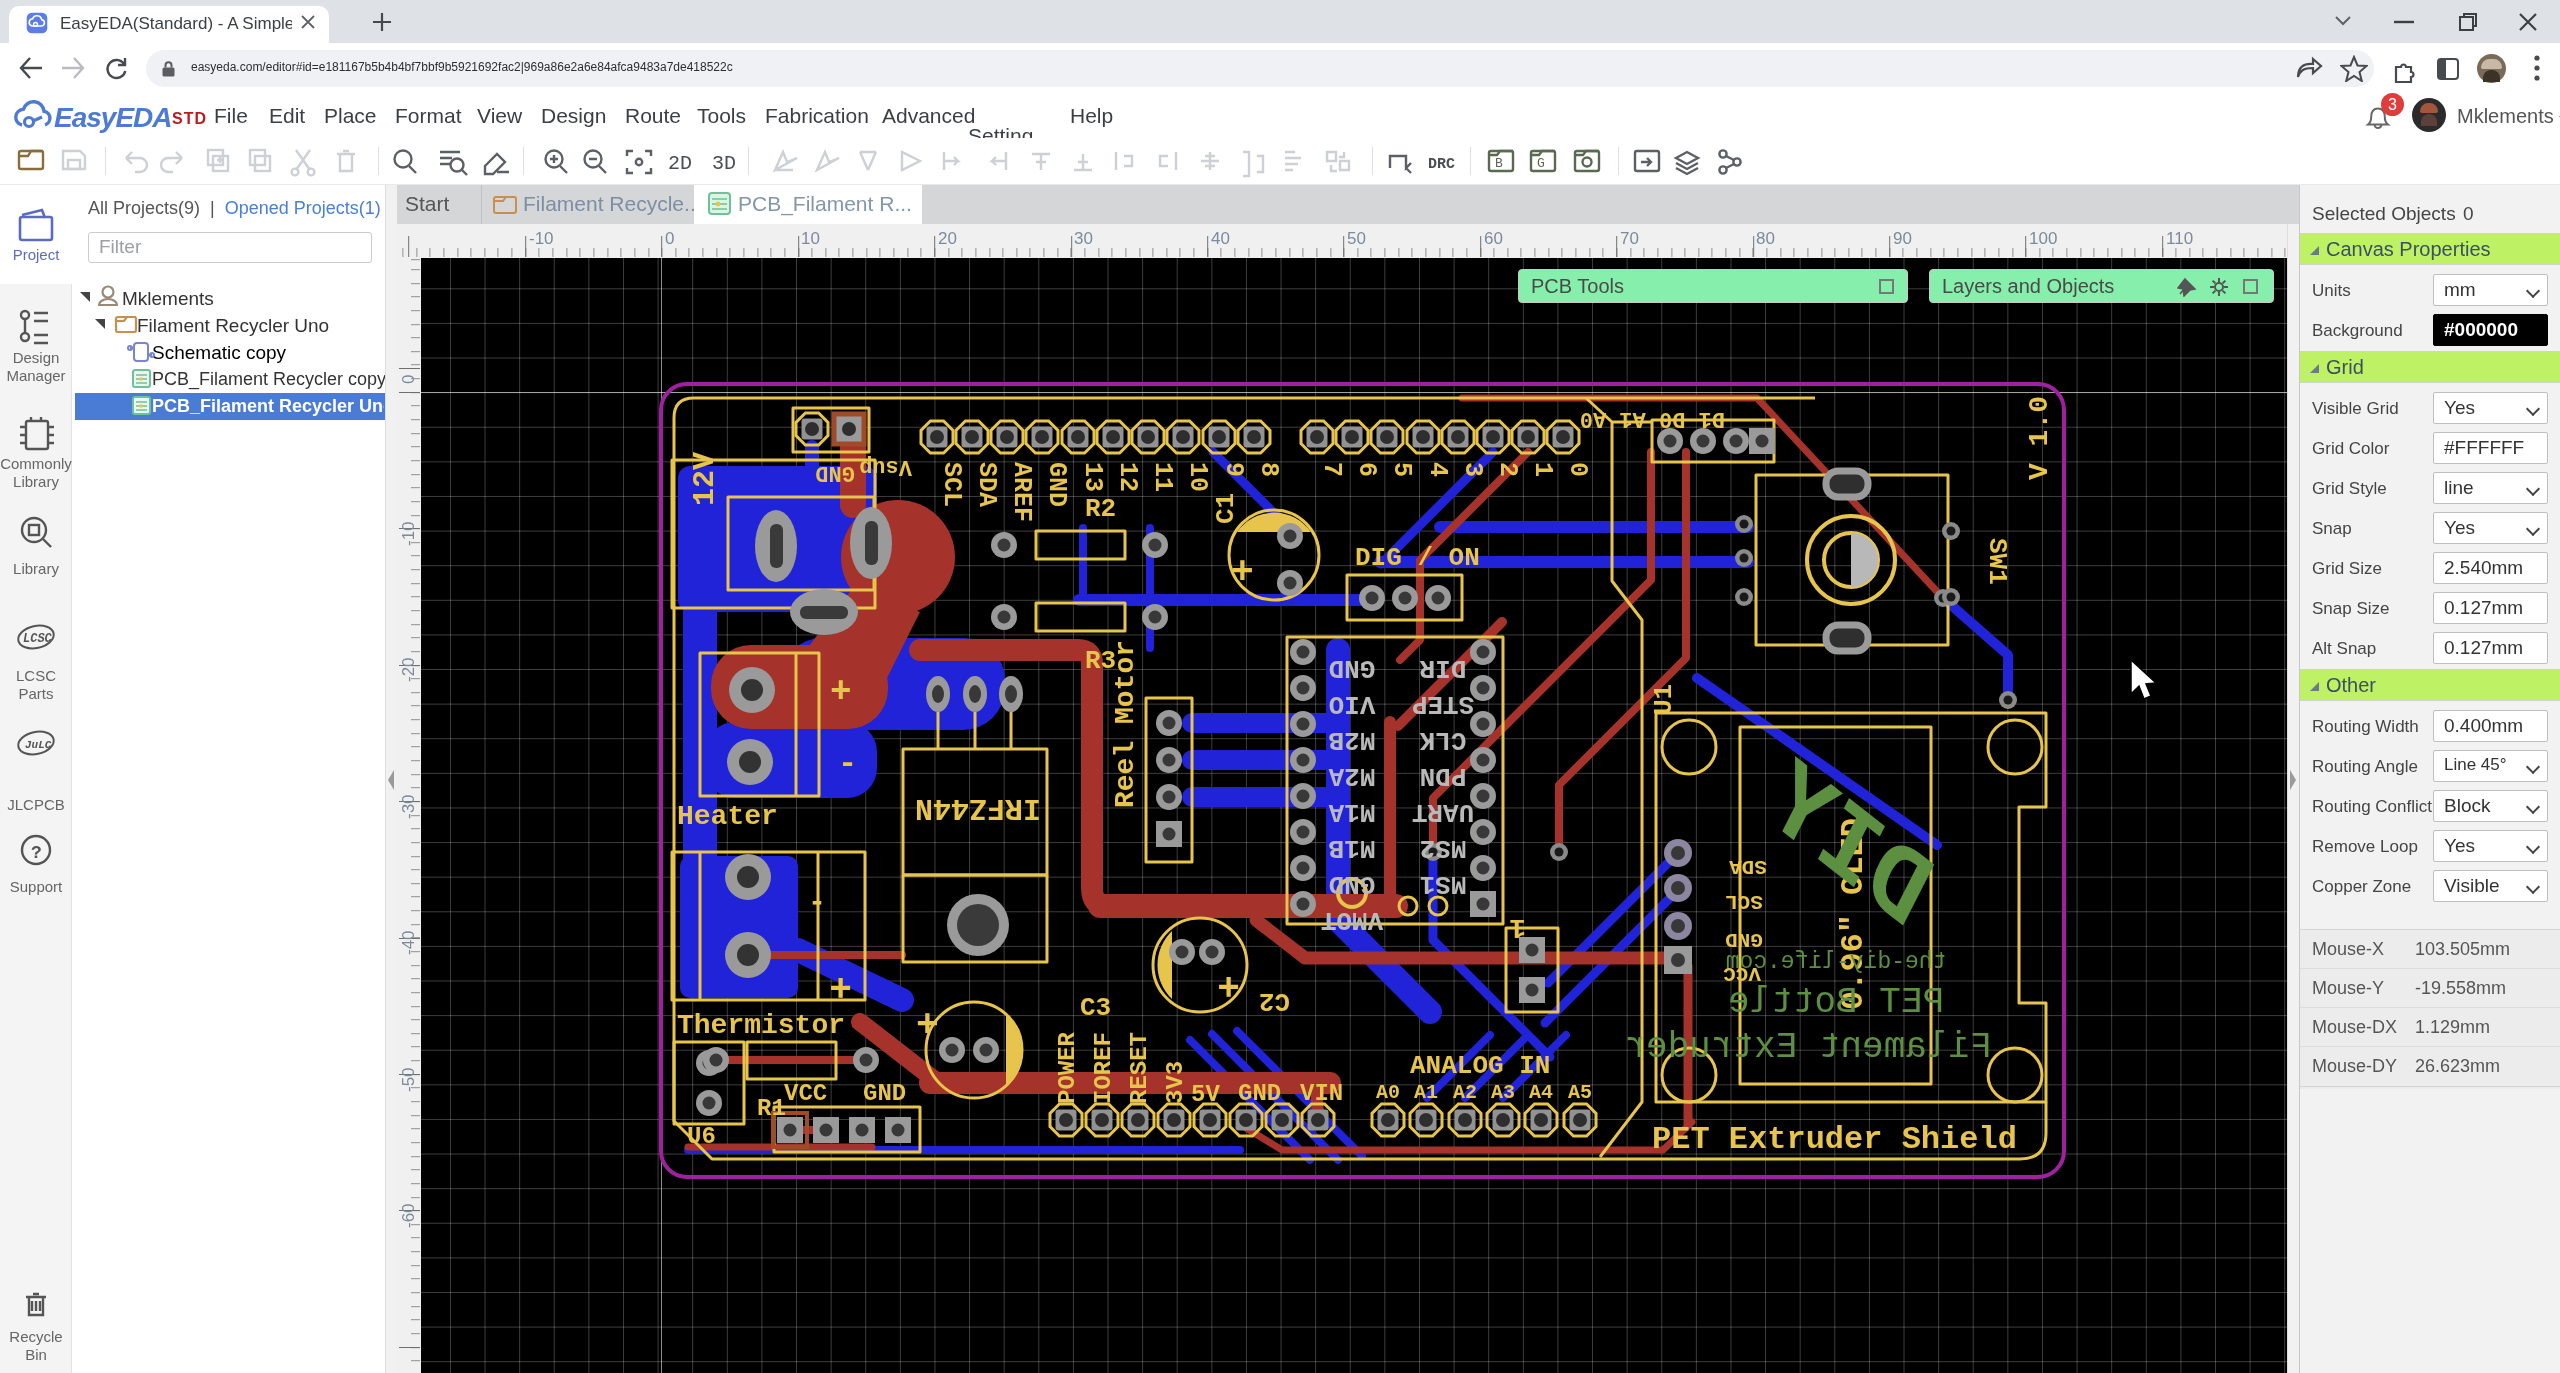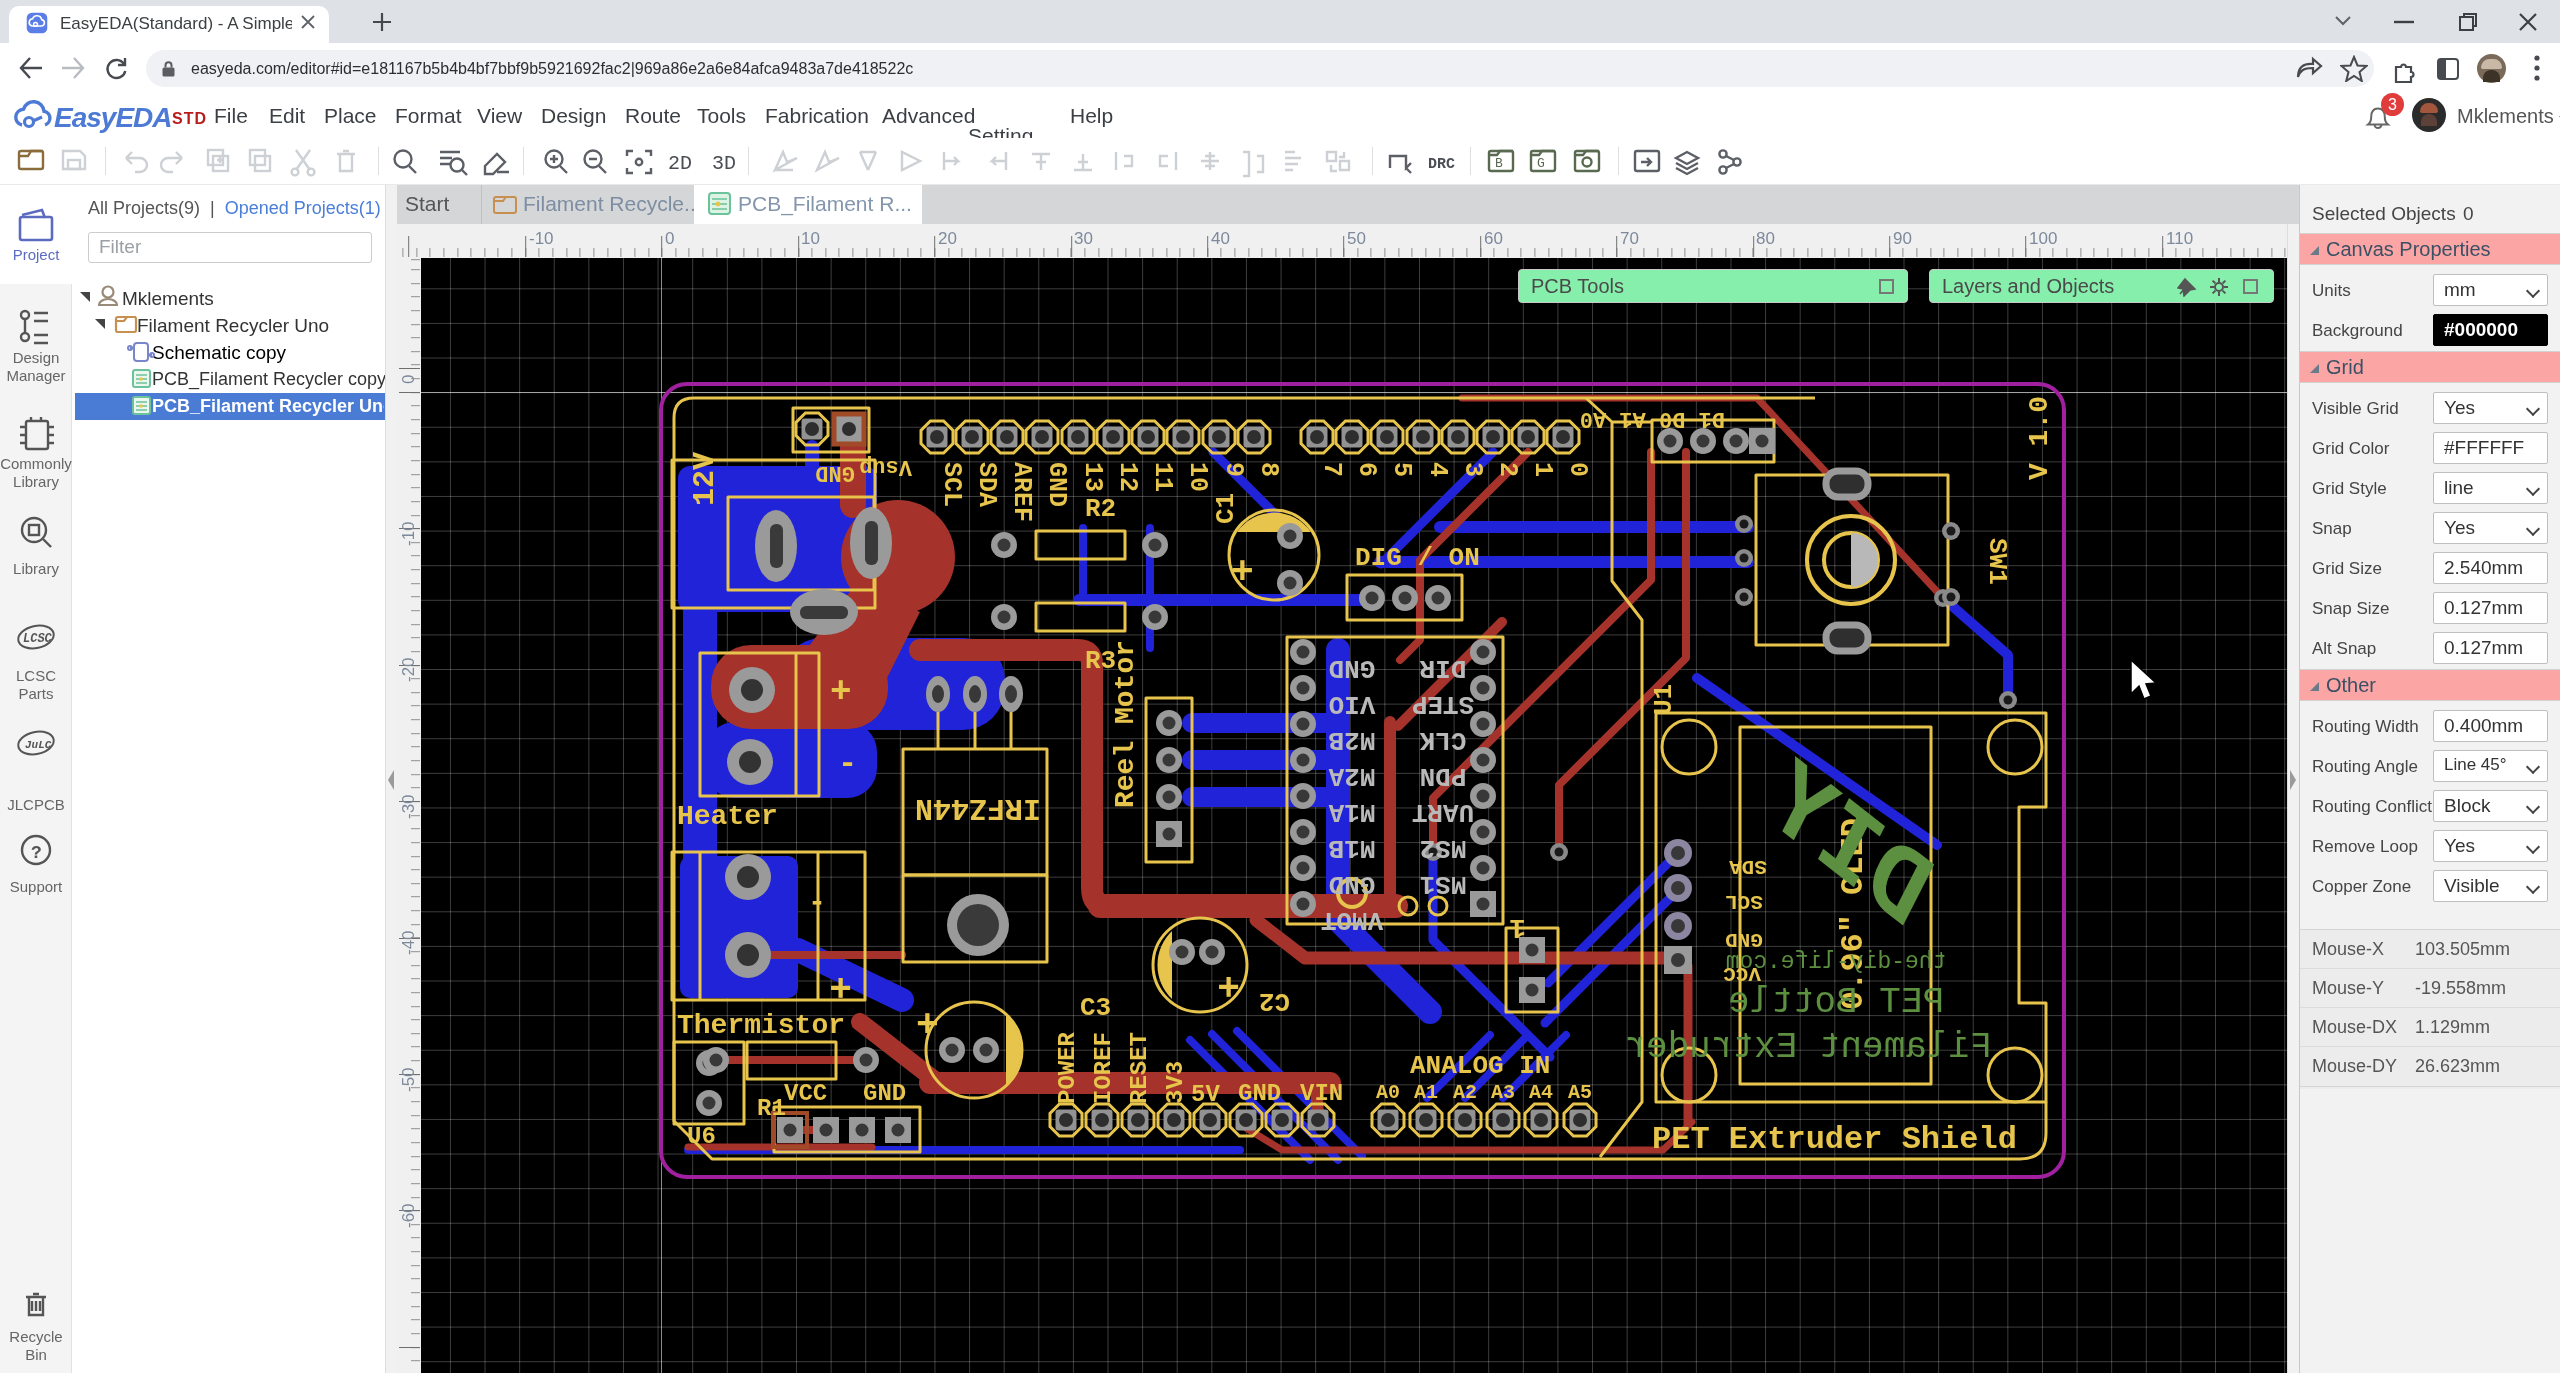--- a/index.html
+++ b/index.html
@@ -4,21 +4,21 @@
 <style>
   * { margin:0; padding:0; box-sizing:border-box; }
   html,body { width:2560px; height:1373px; overflow:hidden; font-family:"Liberation Sans",sans-serif; background:#fff; }
   .abs { position:absolute; }
   #page { position:relative; width:2560px; height:1373px; }
   #tabstrip { left:0; top:0; width:2560px; height:43px; background:#dee1e6; }
   #tab { left:9px; top:6px; width:320px; height:37px; background:#fff; border-radius:10px 10px 0 0; }
   #tabtitle { left:60px; top:14px; font-size:17px; color:#3c4043; white-space:nowrap; width:232px; overflow:hidden;}
   #addrbar { left:0; top:43px; width:2560px; height:50px; background:#fff; }
   #urlpill { left:146px; top:50px; width:2228px; height:37px; background:#eff1f4; border-radius:19px; }
-  #urltext { left:191px; top:60px; font-size:16px; color:#2b2e32; letter-spacing:0px;}
+  #urltext { left:191px; top:60px; font-size:12px; color:#2b2e32; letter-spacing:0px;}
   #appbar { left:0; top:93px; width:2560px; height:45px; background:#fff; }
   .menu { position:absolute; top:104px; font-size:21px; color:#3b3f44; }
   #toolbar { left:0; top:138px; width:2560px; height:47px; background:#fff; border-bottom:1px solid #e9e9e9; }
   #leftbar { left:0; top:185px; width:72px; height:1188px; background:#f4f4f4; border-right:1px solid #e2e2e2;}
   #projitem { left:0; top:185px; width:72px; height:99px; background:#fff; }
   .sidelabel { position:absolute; width:72px; text-align:center; font-size:15px; color:#666; line-height:18px;}
   #projpanel { left:72px; top:185px; width:313px; height:1188px; background:#fff; }
   #gutter { left:385px; top:185px; width:12px; height:1188px; background:#f1f1f1; border-left:1px solid #ddd;}
   #tabbar2 { left:397px; top:185px; width:1902px; height:39px; background:#d5d6d7; }
   #ruler-top { left:397px; top:224px; width:1890px; height:34px; background:#f0f0f0; }
@@ -43,21 +43,21 @@
       linear-gradient(to bottom, rgba(255,255,255,0.24) 1px, transparent 1px);
     background-size:34.62px 34.62px;
     background-position:-5.7px -4.3px; }
   #axisx { position:absolute; left:240px; top:0; width:1px; height:1115px; background:rgba(255,255,255,0.55); }
   #axisy { position:absolute; left:0; top:134px; width:1866px; height:1px; background:rgba(255,255,255,0.55); }
   .tick-num { position:absolute; font-size:17px; color:#7d8a9c; }
   .fpanel { position:absolute; height:34px; background:#86efac; border:1px solid #c9c9c9; border-radius:4px; color:#4a4a4a; font-size:20px; line-height:32px; padding-left:12px; }
   #rightpanel { left:2299px; top:185px; width:261px; height:1188px; background:#f2f2f2; border-left:1px solid #c8c8c8; }
   .rp-row { position:absolute; left:0px; width:261px; height:40px; }
   .rp-label { position:absolute; left:12px; top:10px; font-size:17px; color:#454545; }
-  .rp-head { position:absolute; left:0; width:261px; height:32px; background:#fca5a5; border-top:1px solid #d2d2d2; border-bottom:1px solid #d2d2d2; }
+  .rp-head { position:absolute; left:0; width:261px; height:32px; background:#bef264; border-top:1px solid #d2d2d2; border-bottom:1px solid #d2d2d2; }
   .rp-head span { position:absolute; left:26px; top:4px; font-size:20px; color:#3a5064; }
   .rp-head b { position:absolute; left:10px; top:12px; width:0; height:0; border-bottom:9px solid #6b7a88; border-left:9px solid transparent; }
   .rp-input { position:absolute; left:133px; top:3px; width:115px; height:32px; background:#fff; border:1px solid #bfbfbf; border-radius:2px; font-size:19px; color:#333; padding:4px 0 0 10px; }
   .rp-sel::after { content:""; position:absolute; right:9px; top:11px; width:8px; height:8px; border-right:2px solid #444; border-bottom:2px solid #444; transform:rotate(45deg); }
   .mrow-l { position:absolute; left:12px; font-size:18px; color:#555; }
   .mrow-v { position:absolute; left:115px; font-size:18px; color:#555; }
   svg text { font-family:"Liberation Mono",monospace; }
 </style>
 </head>
 <body>

